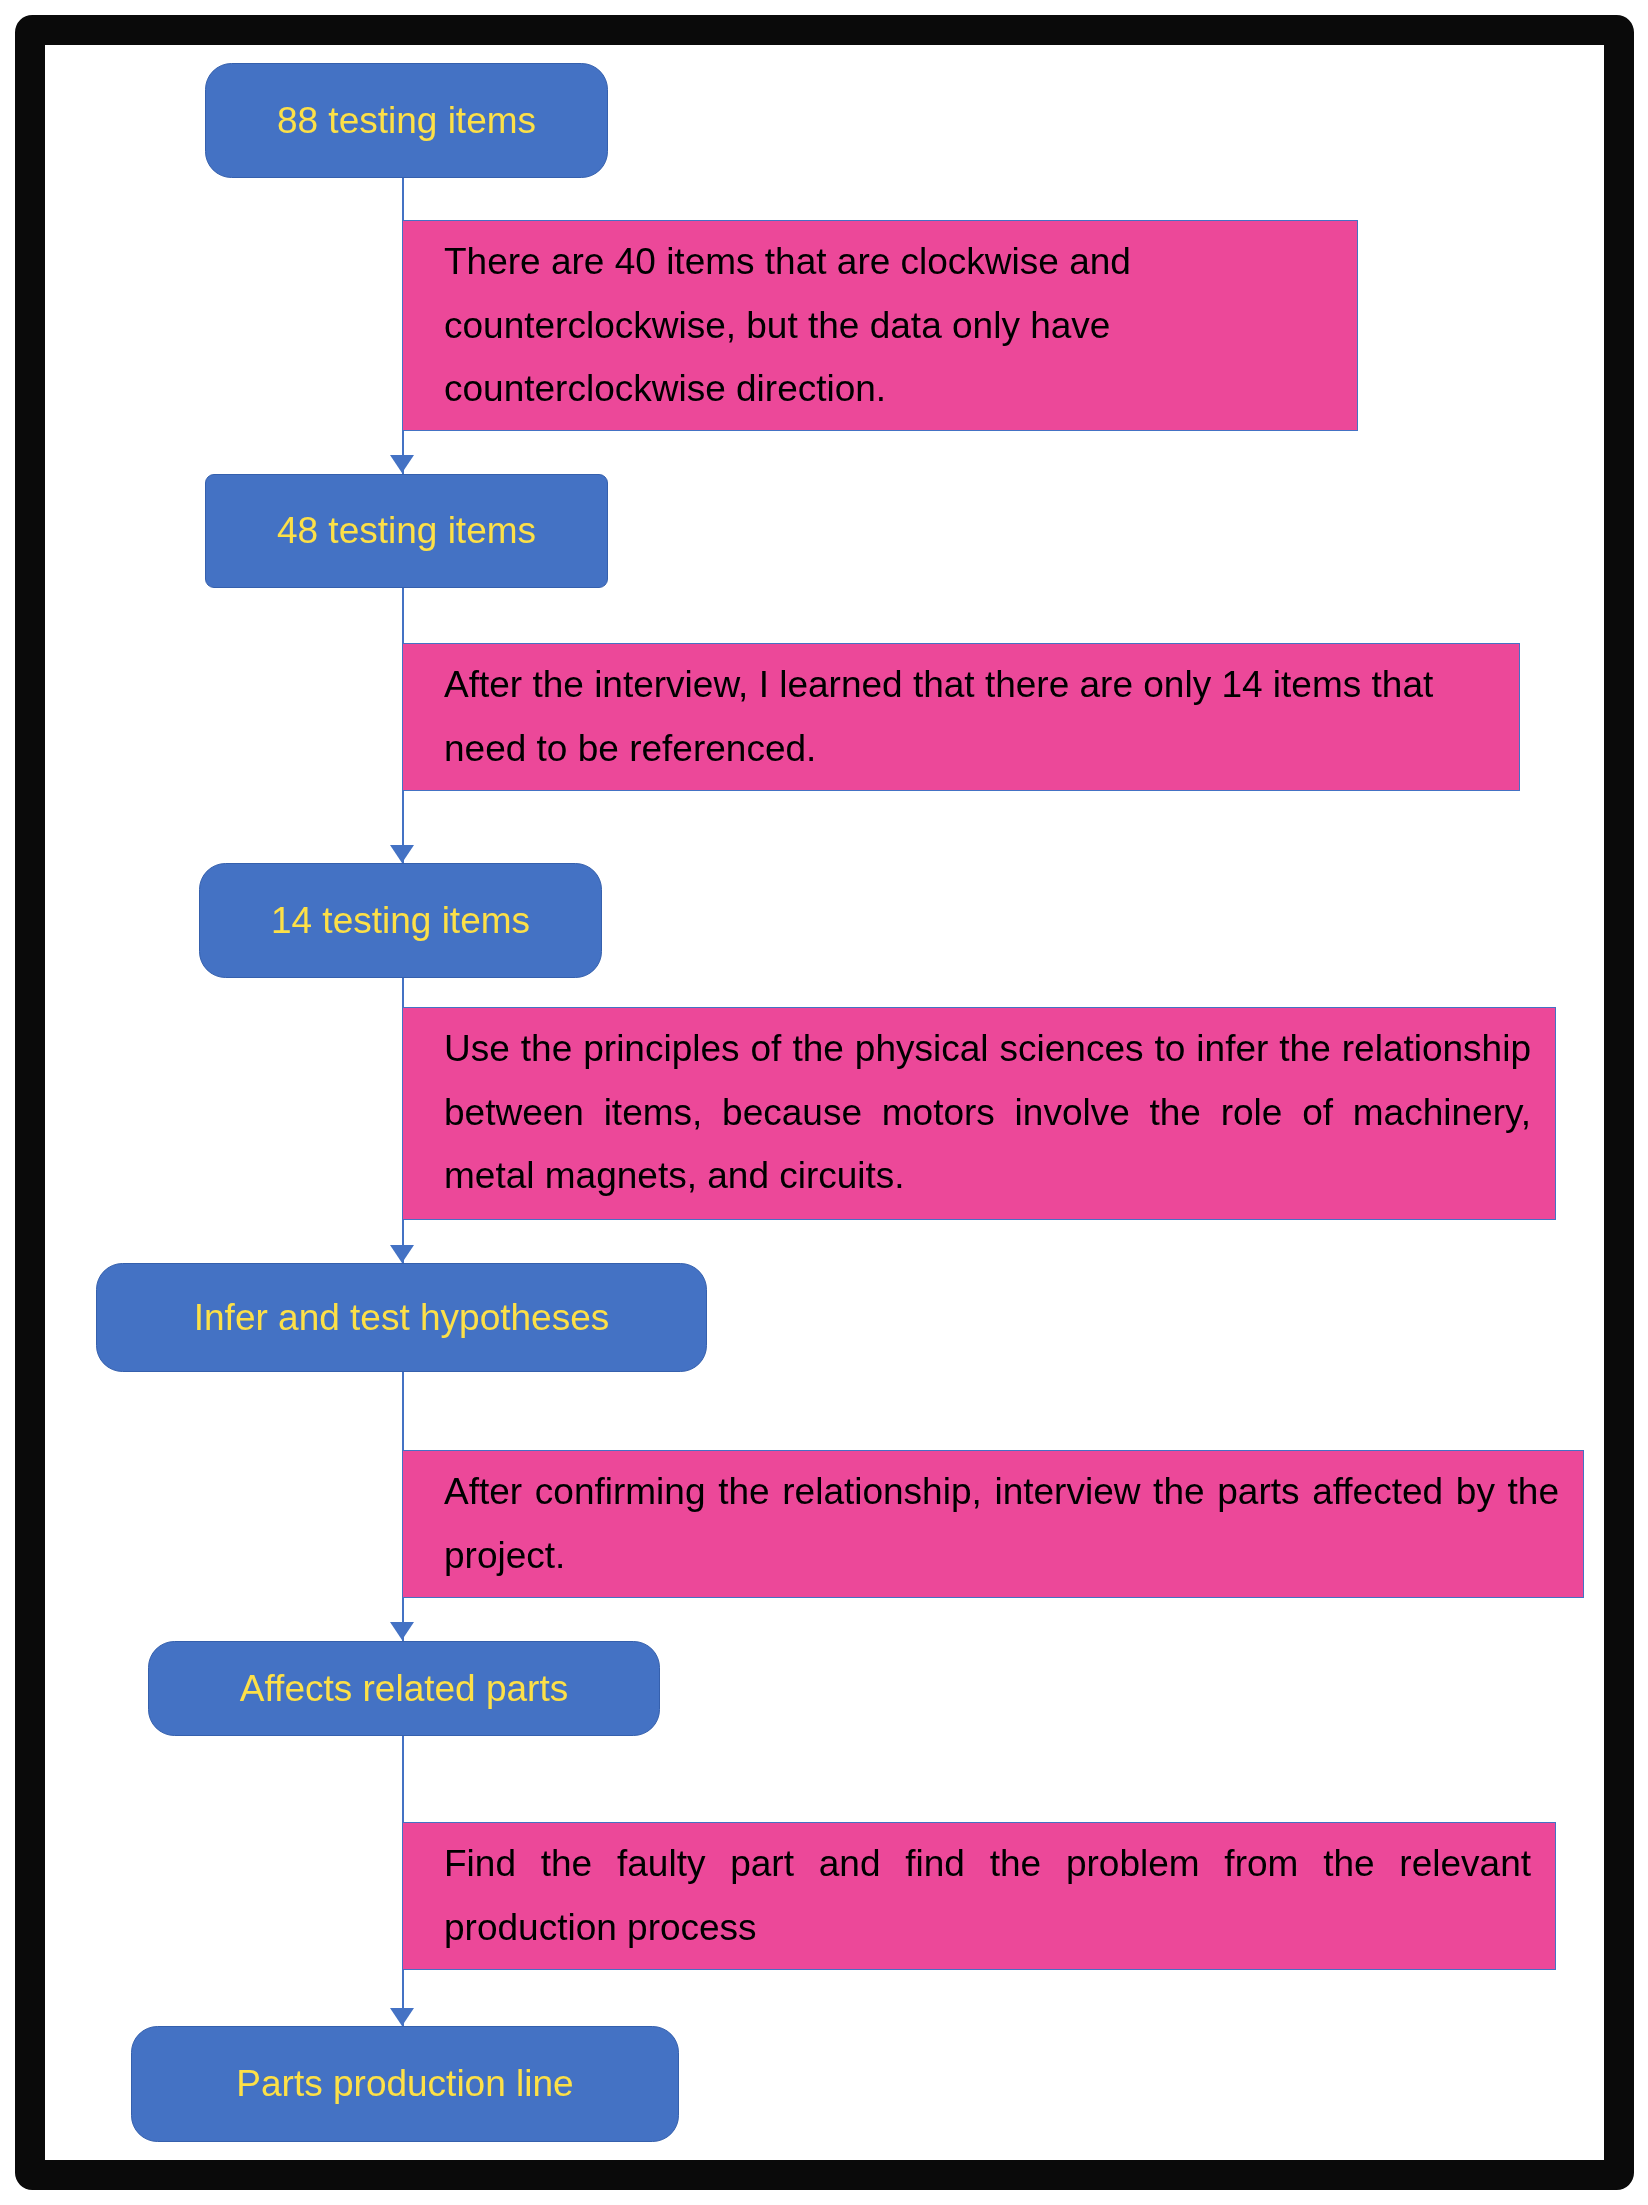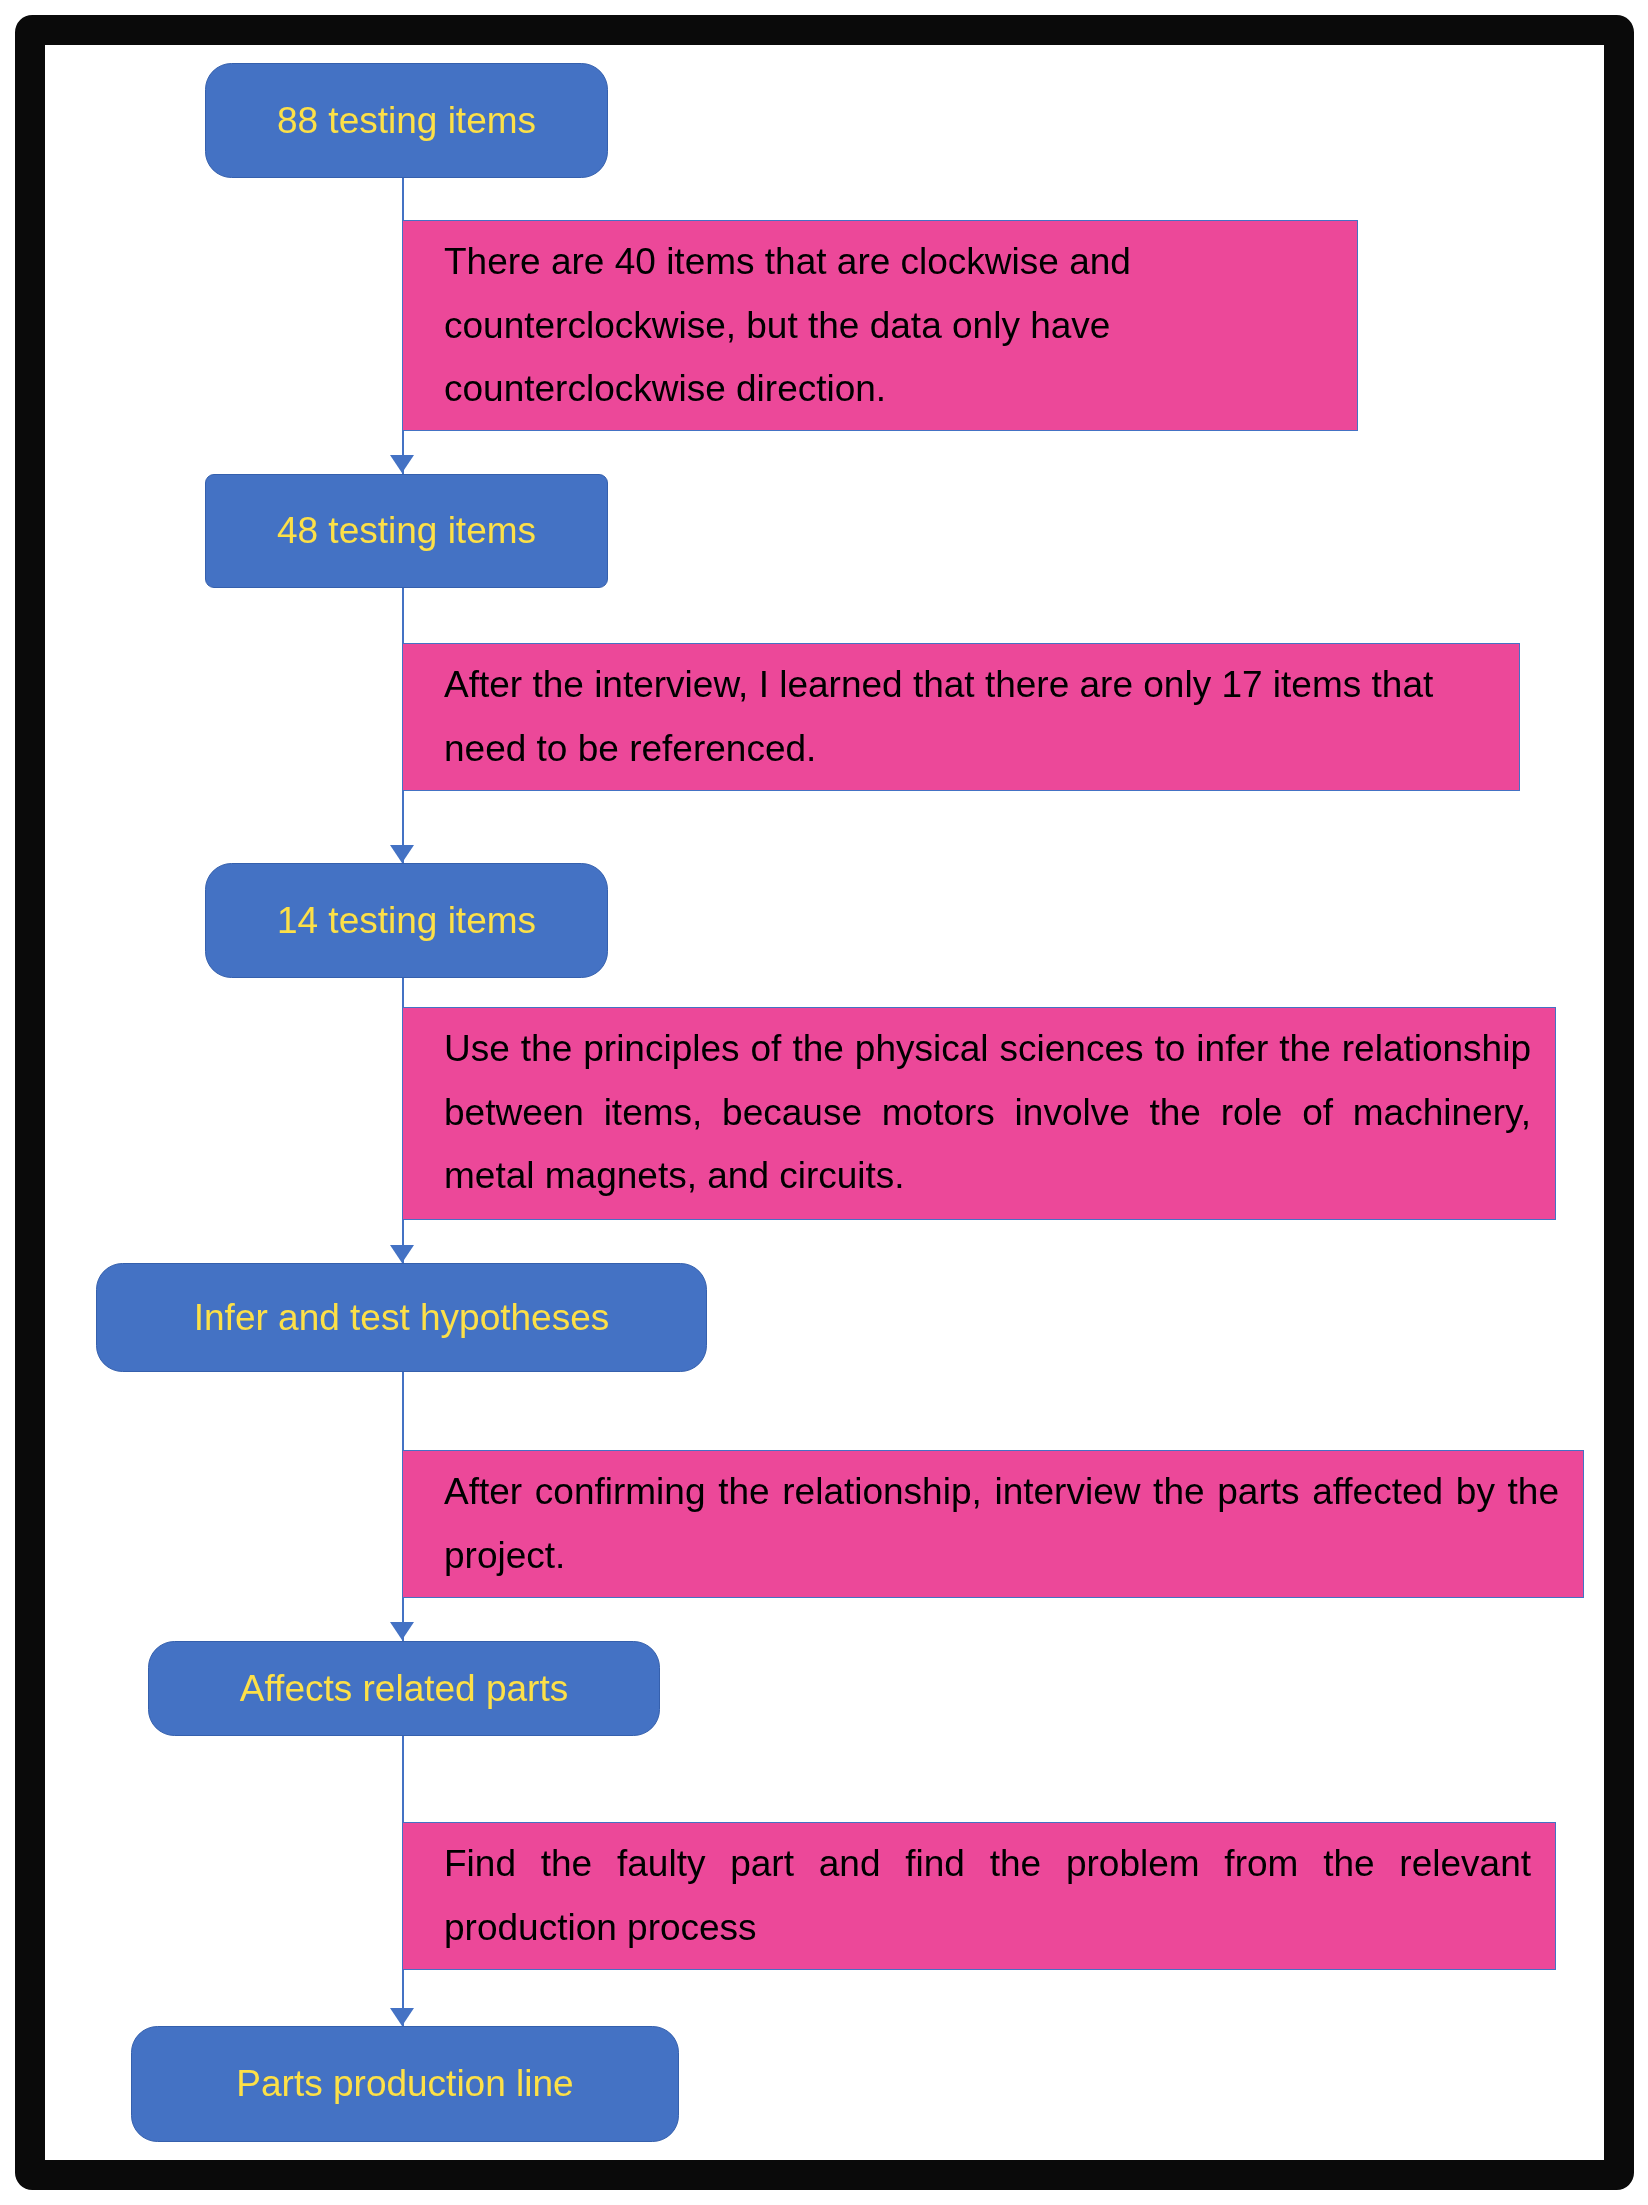--- a/index.html
+++ b/index.html
@@ -60,21 +60,21 @@
     font-size: 37px;
     display: flex;
     align-items: center;
     justify-content: center;
     text-align: center;
     z-index: 4;
     padding: 0 11.5px;
   }
   .n1 { left: 205px; top: 63px;  width: 403px;  height: 115px; }
   .n2 { left: 205px; top: 474px;  width: 403px;  height: 114px; border-radius: 9px; }
-  .n3 { left: 205px; top: 863px; width: 403px;  height: 115px; }
+  .n3 { left: 199px; top: 863px; width: 403px;  height: 115px; }
   .n4 { left: 96px; top: 1263px; width: 611px; height: 109px; }
   .n5 { left: 148px; top: 1641px; width: 512px;  height: 95px; }
   .n6 { left: 131px; top: 2026px; width: 548px;  height: 116px; }
 
   .note {
     position: absolute;
     box-sizing: border-box;
     background: #ec4899;
     border: 1.7px solid #4472C4;
     color: #000000;
@@ -118,21 +118,21 @@
   <span>Affects related parts</span>
 </div>
 <div class="node n6">
   <span>Parts production line</span>
 </div>
 
 <div class="note t1">
   <span>There are 40 items that are clockwise and counterclockwise, but the data only have counterclockwise direction.</span>
 </div>
 <div class="note t2">
-  <span>After the interview, I learned that there are only 17 items that need to be referenced.</span>
+  <span>After the interview, I learned that there are only 14 items that need to be referenced.</span>
 </div>
 <div class="note t3">
   <span>Use the principles of the physical sciences to infer the relationship between items, because motors involve the role of machinery, metal magnets, and circuits.</span>
 </div>
 <div class="note t4">
   <span>After confirming the relationship, interview the parts affected by the project.</span>
 </div>
 <div class="note t5">
   <span>Find the faulty part and find the problem from the relevant production process</span>
 </div>

